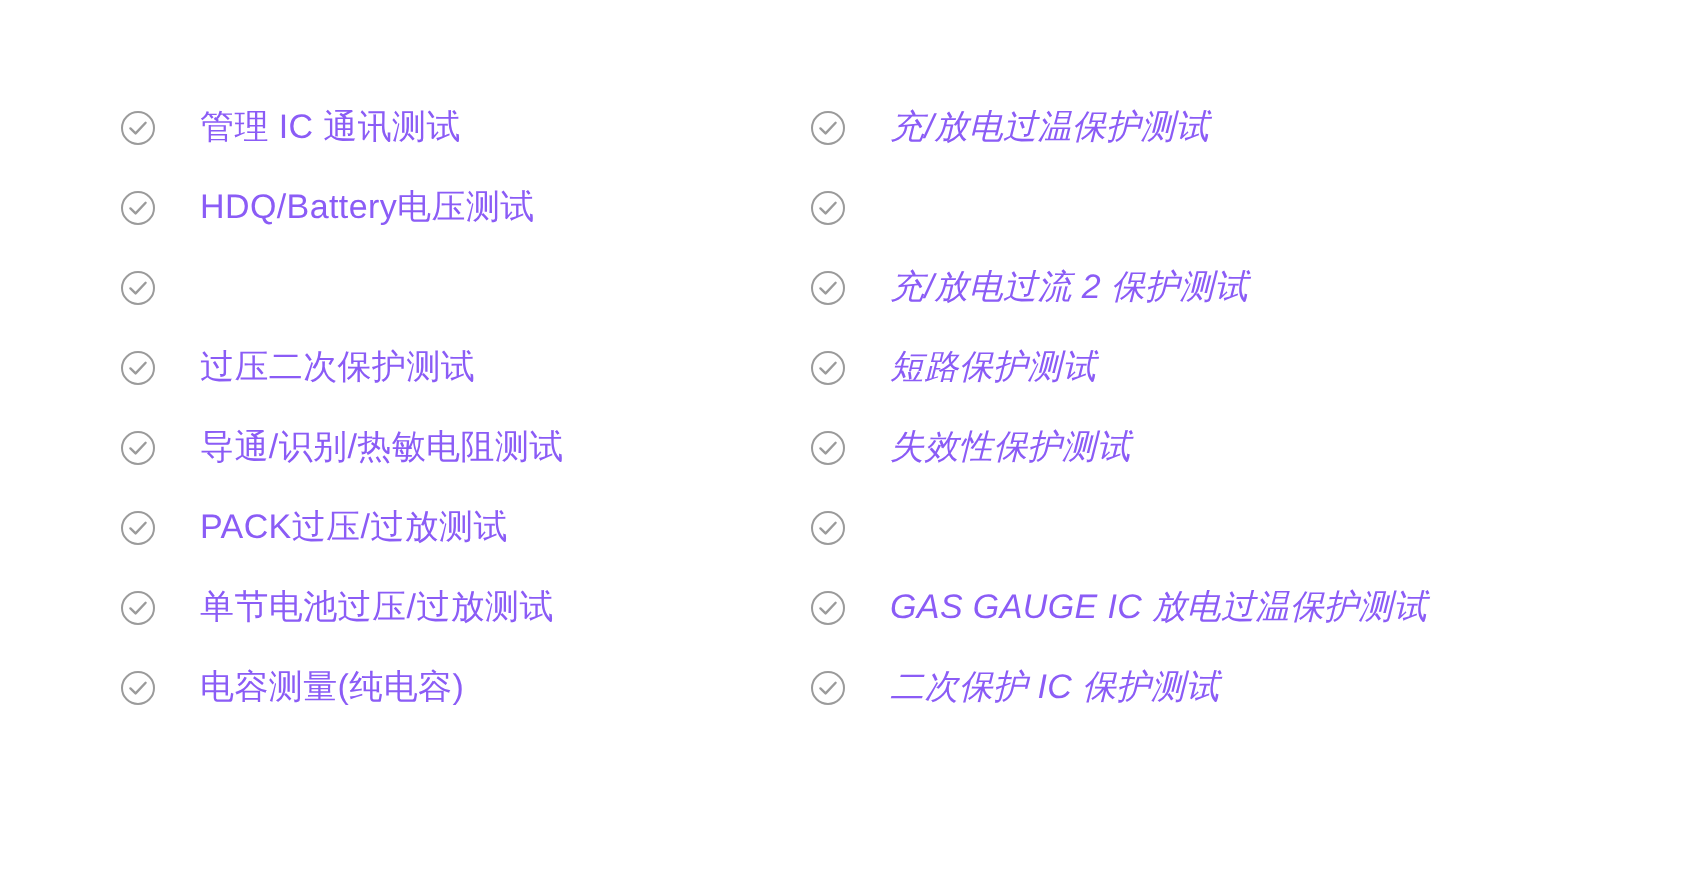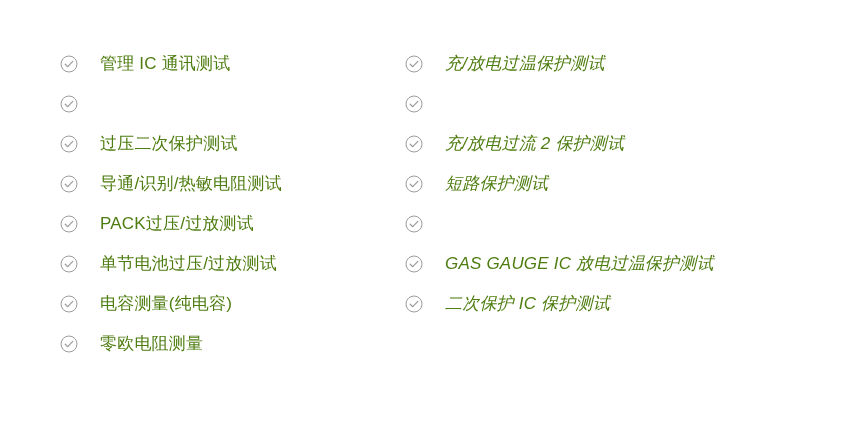--- a/index.html
+++ b/index.html
@@ -47,21 +47,21 @@
     margin-right: 22px;
     display: block;
   }
   .check-icon svg {
     display: block;
   }
   .item-label {
     font-size: 17px;
     line-height: 24px;
     letter-spacing: 0.2px;
-    color: #4d7c0f;
+    color: #8b5cf6;
     white-space: nowrap;
   }
 </style>
 </head>
 <body>
 
 <div class="feature-board">
 
   <div class="feature-column column-left">
     <div class="feature-item">
@@ -73,20 +73,29 @@
       </span>
       <span class="item-label">管理 IC 通讯测试</span>
     </div>
     <div class="feature-item">
       <span class="check-icon">
         <svg width="18" height="18" viewBox="0 0 18 18">
             <circle cx="9" cy="9" r="8" fill="none" stroke="#9b9b9b" stroke-width="1"></circle>
             <polyline points="5.2,9.2 7.8,11.7 12.8,6.4" fill="none" stroke="#9b9b9b" stroke-width="1.2" stroke-linecap="round" stroke-linejoin="round"></polyline>
           </svg>
       </span>
+      <span class="item-label">HDQ/Battery电压测试</span>
+    </div>
+    <div class="feature-item">
+      <span class="check-icon">
+        <svg width="18" height="18" viewBox="0 0 18 18">
+            <circle cx="9" cy="9" r="8" fill="none" stroke="#9b9b9b" stroke-width="1"></circle>
+            <polyline points="5.2,9.2 7.8,11.7 12.8,6.4" fill="none" stroke="#9b9b9b" stroke-width="1.2" stroke-linecap="round" stroke-linejoin="round"></polyline>
+          </svg>
+      </span>
     </div>
     <div class="feature-item">
       <span class="check-icon">
         <svg width="18" height="18" viewBox="0 0 18 18">
             <circle cx="9" cy="9" r="8" fill="none" stroke="#9b9b9b" stroke-width="1"></circle>
             <polyline points="5.2,9.2 7.8,11.7 12.8,6.4" fill="none" stroke="#9b9b9b" stroke-width="1.2" stroke-linecap="round" stroke-linejoin="round"></polyline>
           </svg>
       </span>
       <span class="item-label">过压二次保护测试</span>
     </div>
@@ -119,29 +128,20 @@
     </div>
     <div class="feature-item">
       <span class="check-icon">
         <svg width="18" height="18" viewBox="0 0 18 18">
             <circle cx="9" cy="9" r="8" fill="none" stroke="#9b9b9b" stroke-width="1"></circle>
             <polyline points="5.2,9.2 7.8,11.7 12.8,6.4" fill="none" stroke="#9b9b9b" stroke-width="1.2" stroke-linecap="round" stroke-linejoin="round"></polyline>
           </svg>
       </span>
       <span class="item-label">电容测量(纯电容)</span>
     </div>
-    <div class="feature-item">
-      <span class="check-icon">
-        <svg width="18" height="18" viewBox="0 0 18 18">
-            <circle cx="9" cy="9" r="8" fill="none" stroke="#9b9b9b" stroke-width="1"></circle>
-            <polyline points="5.2,9.2 7.8,11.7 12.8,6.4" fill="none" stroke="#9b9b9b" stroke-width="1.2" stroke-linecap="round" stroke-linejoin="round"></polyline>
-          </svg>
-      </span>
-      <span class="item-label">零欧电阻测量</span>
-    </div>
   </div>
 
   <div class="feature-column column-right">
     <div class="feature-item">
       <span class="check-icon">
         <svg width="18" height="18" viewBox="0 0 18 18">
             <circle cx="9" cy="9" r="8" fill="none" stroke="#9b9b9b" stroke-width="1"></circle>
             <polyline points="5.2,9.2 7.8,11.7 12.8,6.4" fill="none" stroke="#9b9b9b" stroke-width="1.2" stroke-linecap="round" stroke-linejoin="round"></polyline>
           </svg>
       </span>
@@ -173,20 +173,29 @@
       </span>
       <span class="item-label">短路保护测试</span>
     </div>
     <div class="feature-item">
       <span class="check-icon">
         <svg width="18" height="18" viewBox="0 0 18 18">
             <circle cx="9" cy="9" r="8" fill="none" stroke="#9b9b9b" stroke-width="1"></circle>
             <polyline points="5.2,9.2 7.8,11.7 12.8,6.4" fill="none" stroke="#9b9b9b" stroke-width="1.2" stroke-linecap="round" stroke-linejoin="round"></polyline>
           </svg>
       </span>
+      <span class="item-label">失效性保护测试</span>
+    </div>
+    <div class="feature-item">
+      <span class="check-icon">
+        <svg width="18" height="18" viewBox="0 0 18 18">
+            <circle cx="9" cy="9" r="8" fill="none" stroke="#9b9b9b" stroke-width="1"></circle>
+            <polyline points="5.2,9.2 7.8,11.7 12.8,6.4" fill="none" stroke="#9b9b9b" stroke-width="1.2" stroke-linecap="round" stroke-linejoin="round"></polyline>
+          </svg>
+      </span>
     </div>
     <div class="feature-item">
       <span class="check-icon">
         <svg width="18" height="18" viewBox="0 0 18 18">
             <circle cx="9" cy="9" r="8" fill="none" stroke="#9b9b9b" stroke-width="1"></circle>
             <polyline points="5.2,9.2 7.8,11.7 12.8,6.4" fill="none" stroke="#9b9b9b" stroke-width="1.2" stroke-linecap="round" stroke-linejoin="round"></polyline>
           </svg>
       </span>
       <span class="item-label">GAS GAUGE IC 放电过温保护测试</span>
     </div>

